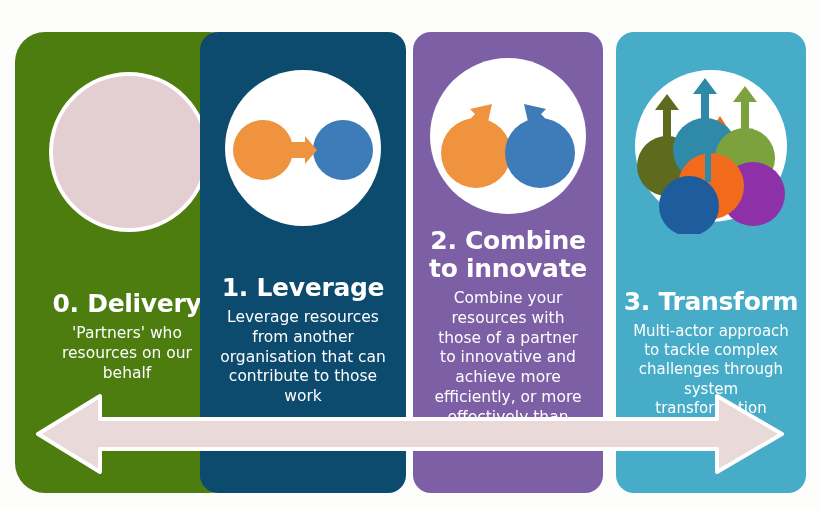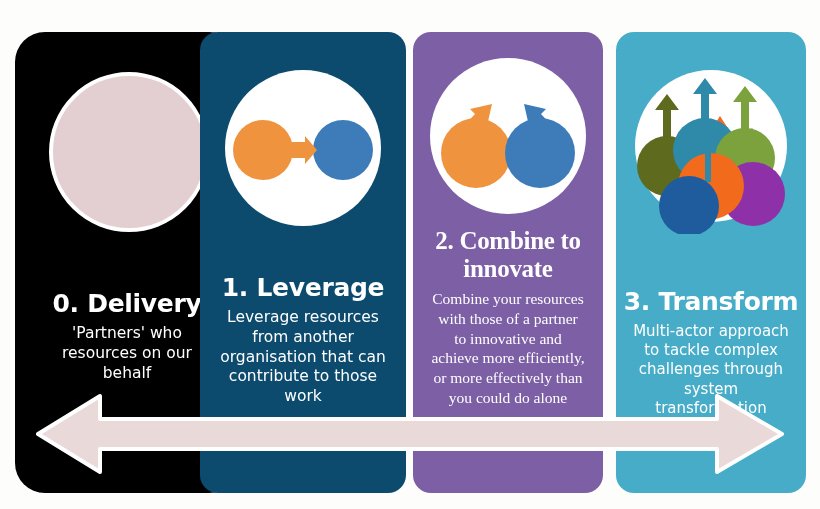--- a/index.html
+++ b/index.html
@@ -22,23 +22,23 @@
     background: #fdfdfb;
   }
   .card {
     position: absolute;
     top: 32px;
     height: 461px;
     border-radius: 18px;
     box-sizing: border-box;
     overflow: hidden;
   }
-  .card-0 { left: 15px;  width: 224px; background: #000000; border-radius: 30px; }
+  .card-0 { left: 15px;  width: 224px; background: #4d7c0f; border-radius: 30px; }
   .card-1 { left: 200px; width: 206px; background: #0c4a6e; }
-  .card-2 { left: 413px; width: 190px; background: #7c5fa4; font-family: Liberation Serif, serif; }
+  .card-2 { left: 413px; width: 190px; background: #7c5fa4; }
   .card-3 { left: 616px; width: 190px; background: #46acc8; }
 
   .icon-wrap {
     position: absolute;
     left: 0;
     right: 0;
     top: 0;
     height: 200px;
     display: flex;
     align-items: center;

